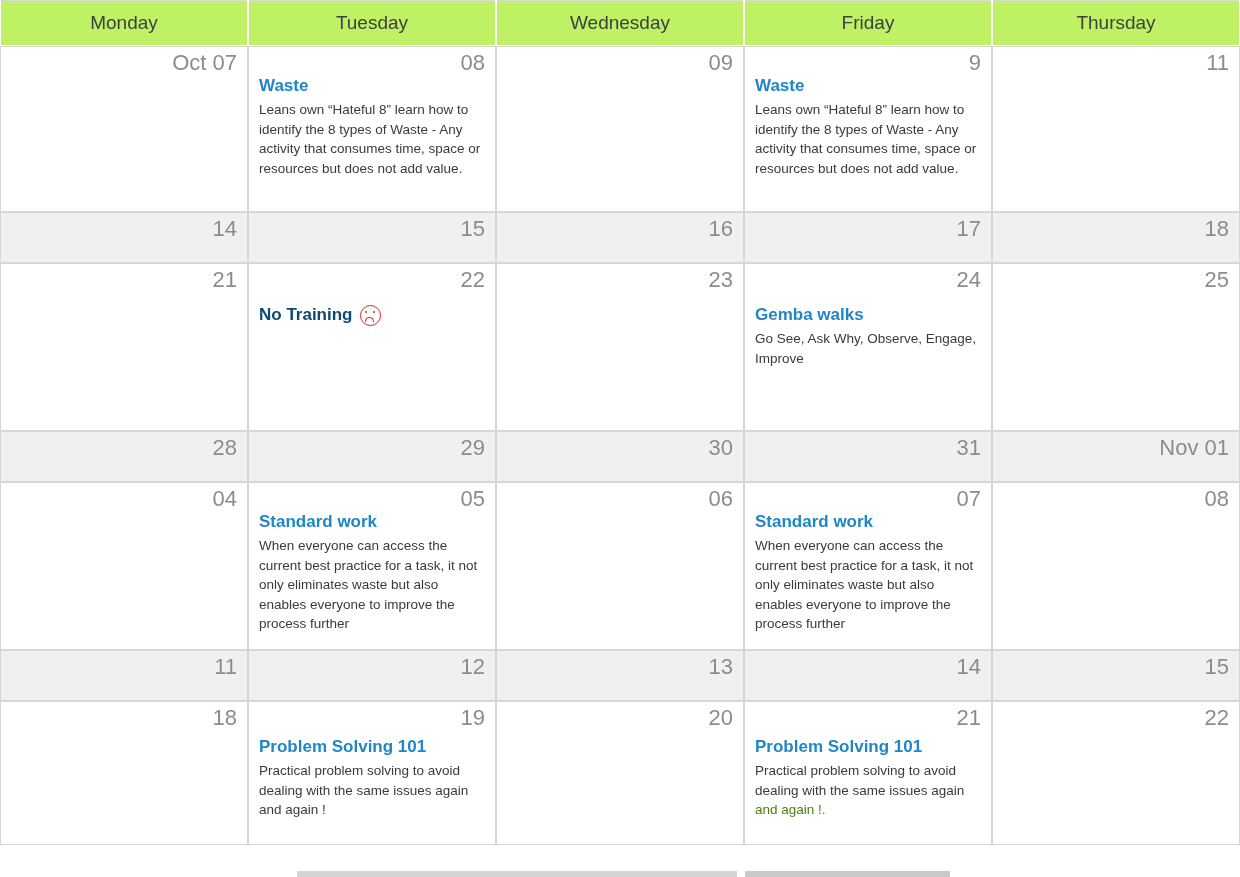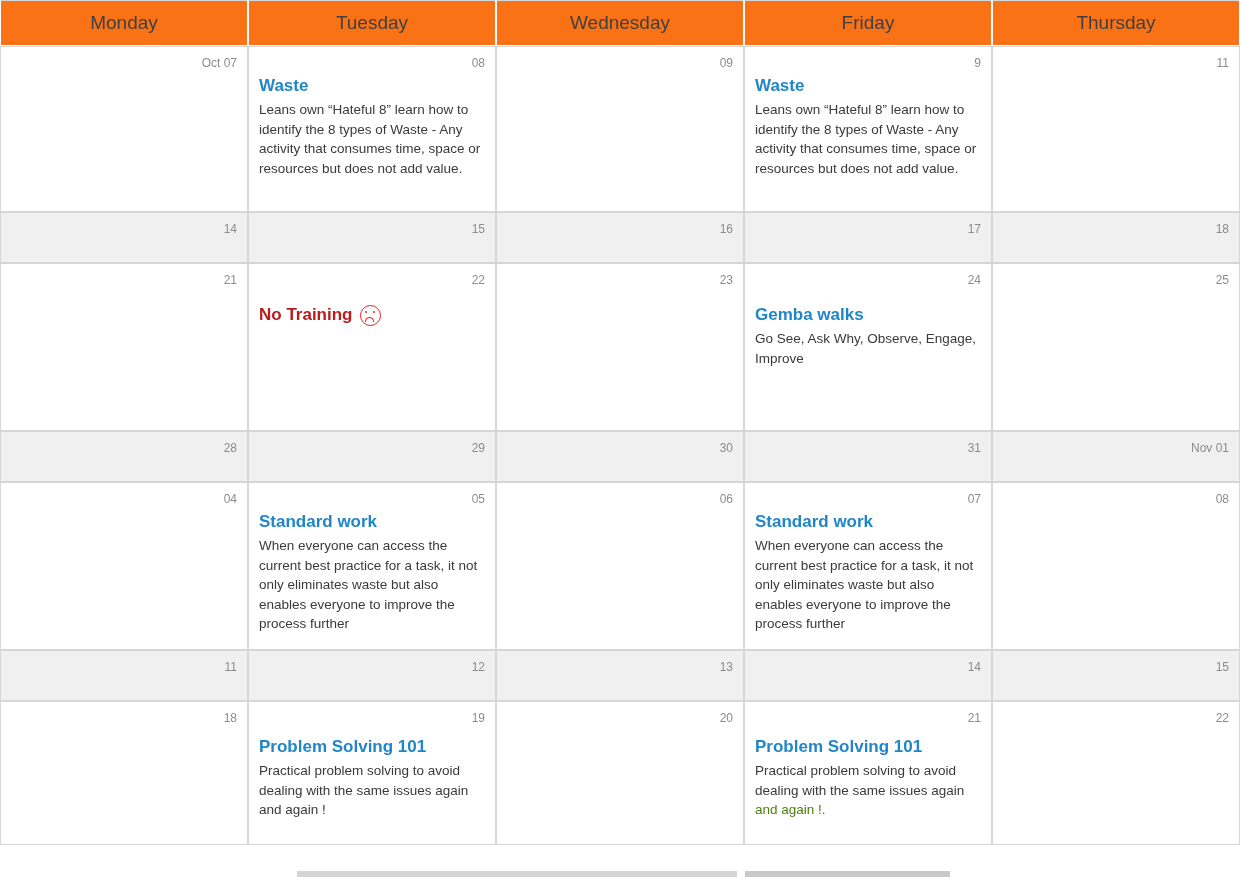--- a/index.html
+++ b/index.html
@@ -18,21 +18,21 @@
     box-sizing: border-box;
     border-collapse: collapse;
   }
   .header-row {
     display: flex;
     width: 1240px;
     height: 46px;
   }
   .header-cell {
     flex: 1 1 0;
-    background: #f97316;
+    background: #bef264;
     border: 1px solid #ffffff;
     border-top: 1px solid #d9d9d9;
     display: flex;
     align-items: center;
     justify-content: center;
     font-size: 19px;
     color: #404040;
     box-sizing: border-box;
   }
   .week-row {
@@ -46,35 +46,35 @@
     position: relative;
     padding: 6px 10px 8px 10px;
     background: #ffffff;
     overflow: hidden;
   }
   .week-row.shaded .day-cell {
     background: #f0f0f0;
   }
   .daynum {
     text-align: right;
-    font-size: 12px;
+    font-size: 22px;
     color: #8c8c8c;
     line-height: 20px;
     margin-bottom: 2px;
     font-family: "Liberation Sans", sans-serif;
   }
   .evt-title {
     font-size: 17px;
     font-weight: bold;
     color: #1f86c8;
     line-height: 22px;
     margin-bottom: 3px;
   }
   .evt-title.red {
-    color: #b91c1c;
+    color: #0c4a6e;
     display: flex;
     align-items: center;
     gap: 7px;
   }
   .evt-body {
     font-size: 13.5px;
     color: #3a3a3a;
     line-height: 19.5px;
   }
   .evt-body .faded {

